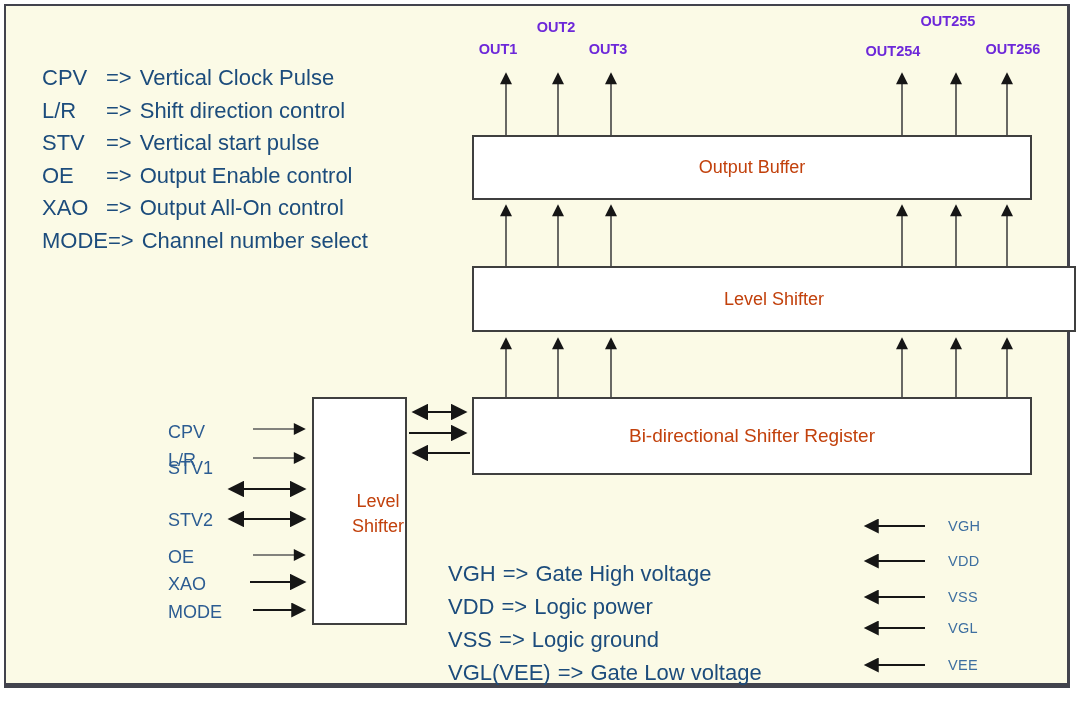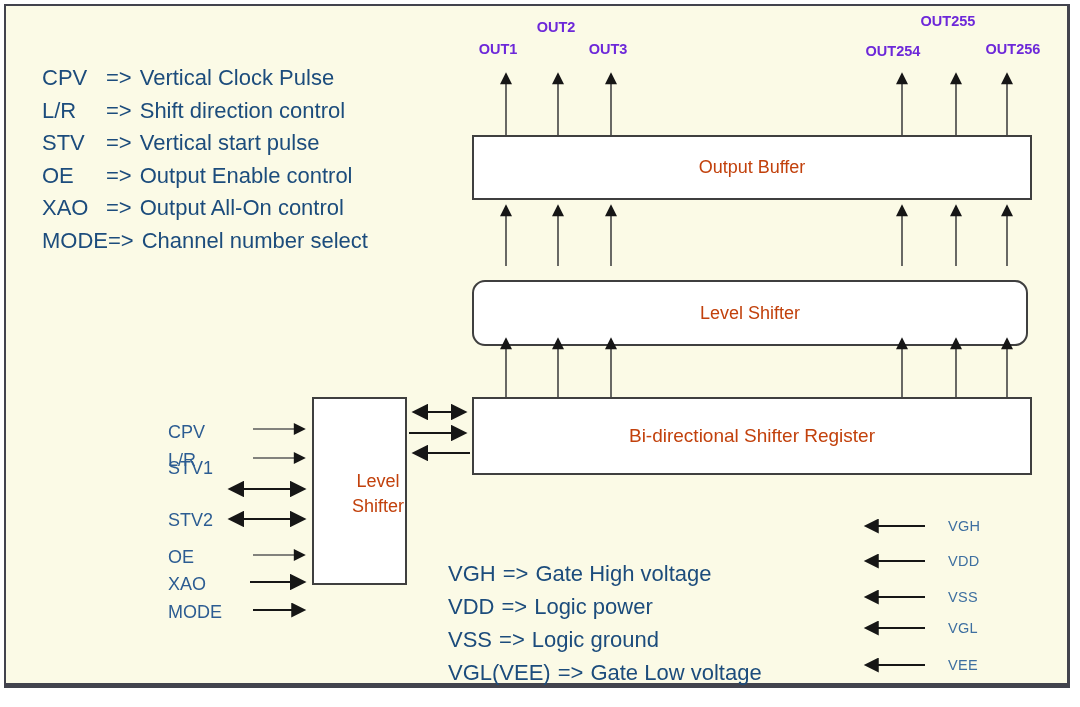--- a/index.html
+++ b/index.html
@@ -14,23 +14,23 @@
     background:#FBFAE6;
     border:2px solid #42434d;border-right-width:3px;border-bottom-width:5px;
     box-sizing:border-box;
   }
   .block{
     position:absolute;background:#ffffff;border:2px solid #3f3f3f;
     box-sizing:border-box;display:flex;align-items:center;justify-content:center;
     color:#c2410c;font-size:18px;
   }
   .blk-ob{left:472px;top:135px;width:560px;height:65px;}
-  .blk-lsw{left:472px;top:280px;width:556px;height:66px;border-radius:13px;}
+  .blk-lsw{left:472px;top:266px;width:604px;height:66px;}
   .blk-reg{left:472px;top:397px;width:560px;height:78px;font-size:19px;}
-  .blk-lss{left:312px;top:397px;width:95px;height:188px;flex-direction:column;line-height:25px;padding-top:6px;padding-left:37px;}
+  .blk-lss{left:312px;top:397px;width:95px;height:228px;flex-direction:column;line-height:25px;padding-top:6px;padding-left:37px;}
   .out-label{
     position:absolute;transform:translateX(-50%);
     color:#6d28d9;font-size:14.5px;font-weight:700;white-space:nowrap;
   }
   .legend-top{
     position:absolute;left:42px;top:62px;color:#1C4C7C;font-size:22px;
   }
   .legend-top .row{display:flex;height:32.5px;align-items:center;}
   .legend-top .k{display:inline-block;min-width:64px;}
   .legend-top .s{margin-right:8px;}

